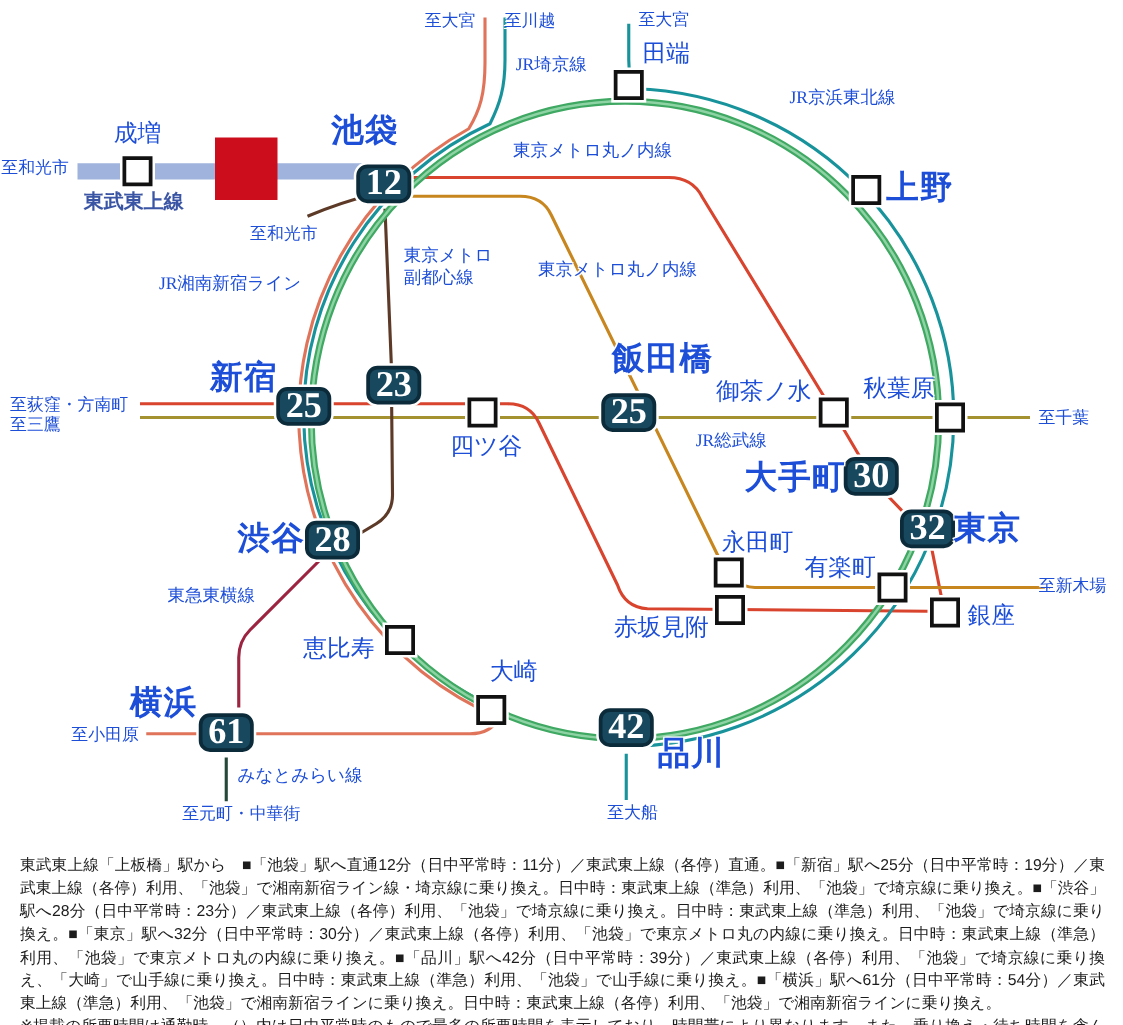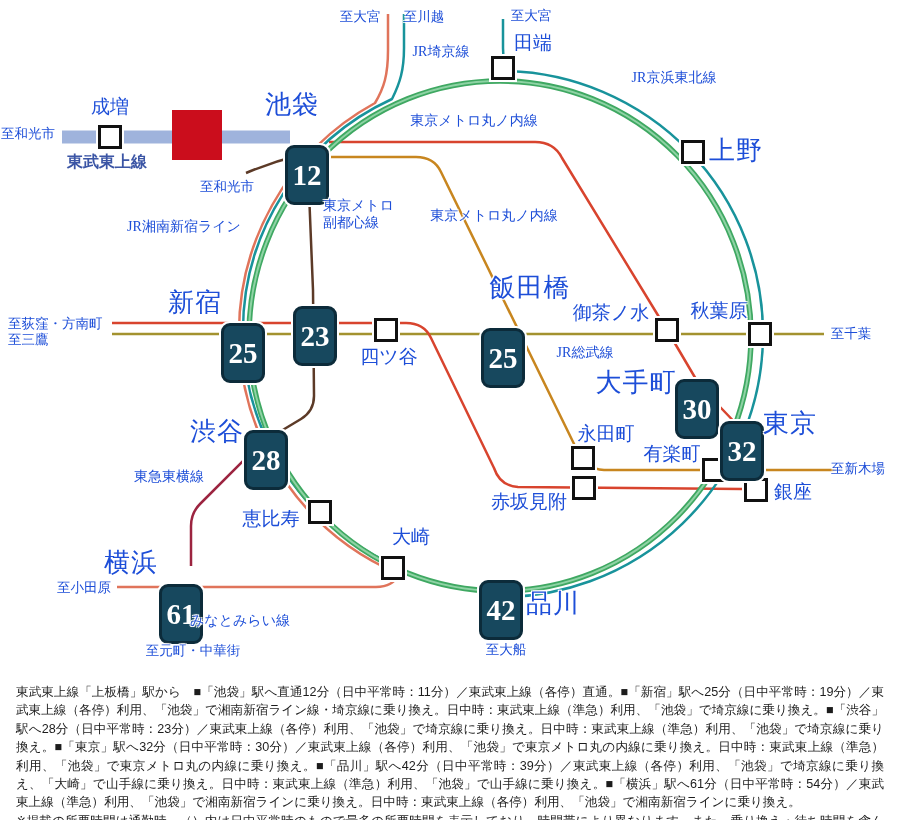--- a/index.html
+++ b/index.html
@@ -2,28 +2,28 @@
 <html><head>
 <meta charset="utf-8">
 <style>
   html,body{margin:0;padding:0;background:#fff;}
   .stage{position:relative;width:898px;height:820px;background:#fff;overflow:hidden;
          font-family:"Liberation Serif","DejaVu Serif",serif;}
   svg.rails{position:absolute;left:0;top:0;}
   svg.rails path, svg.rails ellipse, svg.rails line{fill:none;}
   .lbl{position:absolute;transform:translate(-50%,-50%);white-space:nowrap;color:#1d4ed8;
        text-shadow:-1px -1px 0 #fff,1px -1px 0 #fff,-1px 1px 0 #fff,1px 1px 0 #fff,0 0 3px #fff;}
-  .lg{font-size:26px;font-weight:normal;letter-spacing:1px;}
+  .lg{font-size:26px;font-weight:bold;letter-spacing:1px;}
   .md{font-size:19px;font-weight:normal;}
   .ln{font-size:14px;}
   .dir{font-size:13.5px;}
-  .tbox{position:absolute;transform:translate(-50%,-50%);width:44px;height:60px;
+  .tbox{position:absolute;transform:translate(-50%,-50%);width:44px;height:31px;
         background:#17485e;border:3px solid #0c2b3a;border-radius:9px;box-sizing:border-box;
         box-shadow:0 0 0 2px #fff;color:#fff;font-size:29px;font-weight:bold;
-        display:flex;align-items:center;justify-content:center;margin-top:28px;}
+        display:flex;align-items:center;justify-content:center;}
   .sq{position:absolute;transform:translate(-50%,-50%);width:24px;height:24px;background:#fff;
       border:3px solid #111;box-sizing:border-box;box-shadow:0 0 0 2px #fff;}
   .prop-title{position:absolute;transform:translate(-50%,-50%);font-size:34px;font-weight:bold;
       color:#c30d18;letter-spacing:3px;white-space:nowrap;}
   .prop-sq{position:absolute;left:172px;top:110px;width:50px;height:50px;background:#cb0d1c;}
   .tobu-lbl{color:#3b55a5;font-size:16px;font-weight:bold;}
   .fuku{transform:none;width:76px;white-space:normal;line-height:17px;text-align:left;}
   .dir2{transform:none;width:100px;text-align:left;line-height:15px;white-space:normal;}
   .footer{position:absolute;left:16px;top:683px;width:868px;color:#1c1c1c;
           font-family:"Liberation Sans","DejaVu Sans",sans-serif;font-size:12.6px;line-height:18.4px;

